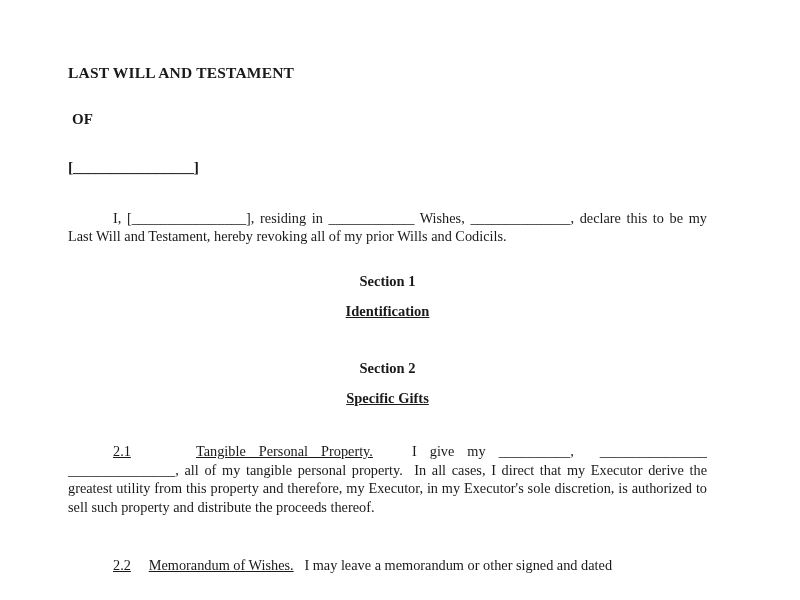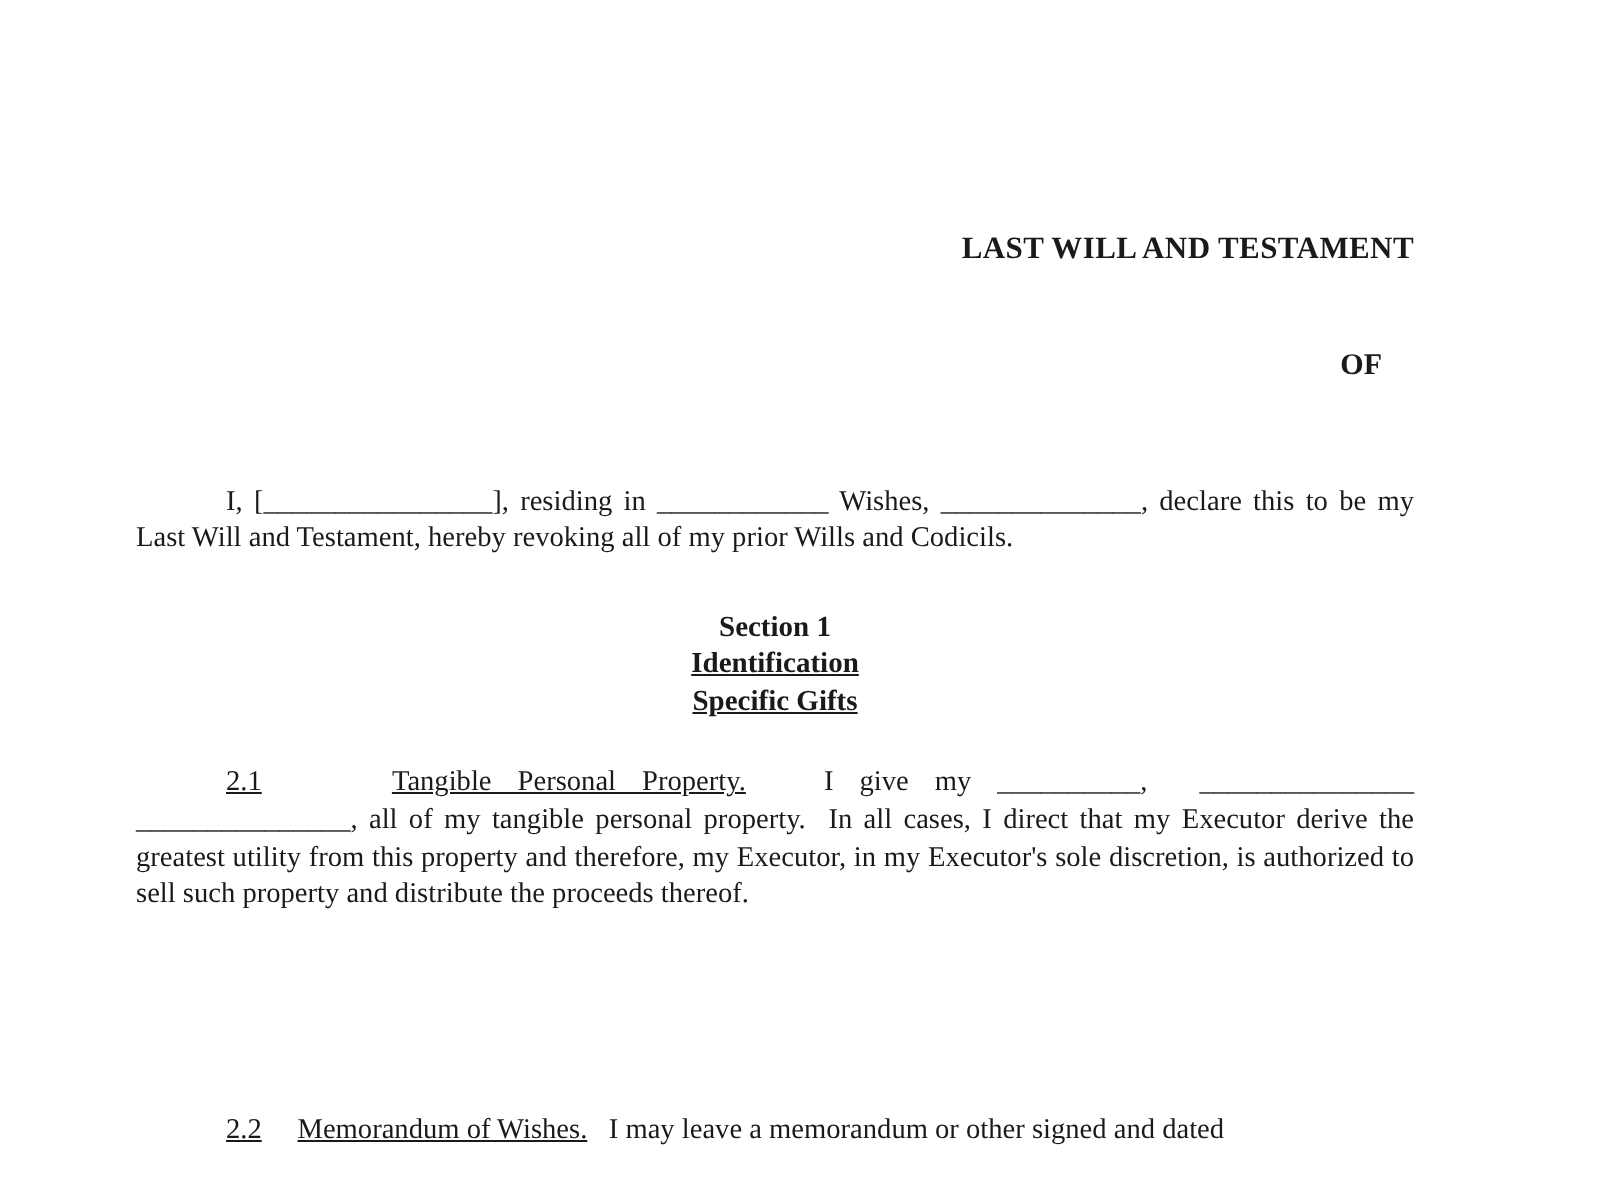--- a/index.html
+++ b/index.html
@@ -25,34 +25,34 @@
 
   
   .col {
     position: absolute;
     left: 68px;
     width: 639px;
     top: 0;
   }
 
   .title-block {
-    padding-top: 116px;
-    text-align: right;
+    padding-top: 64px;
+    text-align: left;
   }
   .doc-title {
     font-size: 15.5px;
     font-weight: bold;
     letter-spacing: 0.2px;
     line-height: 1.1;
     margin: 0;
   }
   .doc-of {
     font-size: 15px;
     font-weight: bold;
-    margin: 16px;
+    margin: 4px;
     padding-top: 26px;
     line-height: 1.1;
   }
   .name-blank {
     font-size: 15.5px;
     font-weight: bold;
     margin: 0;
     padding-top: 26px;
     line-height: 1.1;
     letter-spacing: -0.2px;
@@ -78,21 +78,21 @@
     line-height: 1.28;
     margin: 0;
   }
   .sec-head.top { padding-top: 26px; }
   .sec-sub {
     text-align: center;
     font-size: 14.5px;
     font-weight: bold;
     text-decoration: underline;
     line-height: 1.28;
-    margin: 0;
+    margin: 12px;
   }
 
   .para-gap { padding-top: 22px; }
 
   .clause-num {
     text-decoration: underline;
   }
   .clause-title {
     text-decoration: underline;
   }
@@ -120,28 +120,30 @@
 </head>
 <body>
 
 <div class="page">
 
   <div class="col">
 
     <div class="title-block">
       <div class="doc-title">LAST WILL AND TESTAMENT</div>
       <div class="doc-of">OF</div>
+      <div class="name-blank">[________________]</div>
     </div>
 
     <p class="body indent para-open"><span>I, [________________], residing in ____________ Wishes, ______________, declare this to</span> <span>be my Last Will and Testament, hereby revoking all of my prior Wills and Codicils.</span></p>
 
     <div class="sec-head top">Section 1</div>
     <div class="sec-sub">Identification</div>
 
 
+    <div class="sec-head top">Section 2</div>
     <div class="sec-sub">Specific Gifts</div>
 
     <p class="body indent para-gap stretch"><span class="clause-num">2.1</span>&nbsp;&nbsp;&nbsp;&nbsp;&nbsp;<span class="clause-title">Tangible Personal Property.</span>&nbsp;&nbsp;&nbsp;<span class="blank">I give my __________,  _______________</span> <span class="blank">_______________, all of my tangible personal property.  In all cases, I direct that my Executor</span> <span>derive the greatest utility from this property and therefore, my Executor, in my Executor's sole</span> <span>discretion, is authorized to sell such property and distribute the proceeds thereof.</span></p>
 
   </div>
 
   <div class="clipped">
     <p><span class="clause-num">2.2</span>&nbsp;&nbsp;&nbsp;&nbsp;&nbsp;<span class="clause-title">Memorandum of Wishes.</span>&nbsp;&nbsp;&nbsp;<span>I may leave a memorandum or other signed and dated</span></p>
   </div>
 

